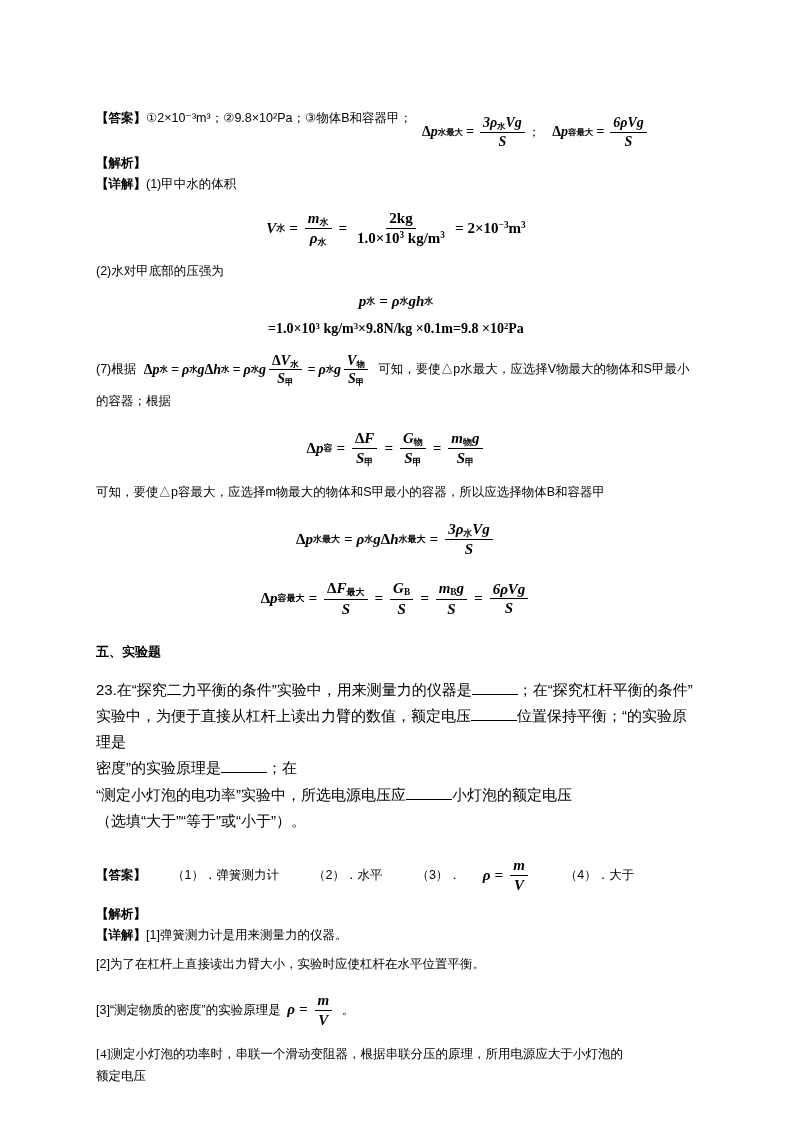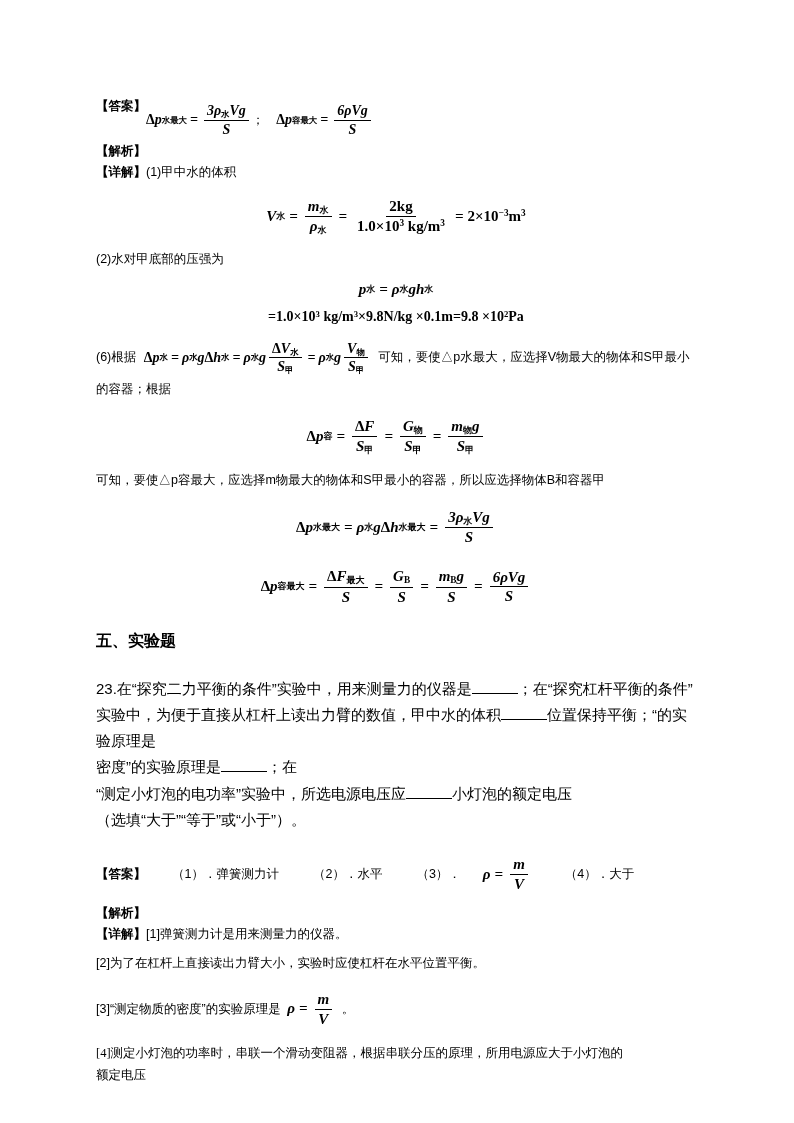--- a/index.html
+++ b/index.html
@@ -13,21 +13,21 @@
     position:relative;
     width:794px;
     height:1123px;
     padding:0;
     box-sizing:border-box;
     overflow:hidden;
   }
   .content {
     position:absolute;
     left:96px;
-    top:98px;
+    top:110px;
     width:600px;
   }
   .line {
     font-size:12.5px;
     line-height:1.55;
     margin:0 0 2px 0;
     white-space:normal;
   }
   .bold { font-weight:bold; }
 
@@ -49,35 +49,36 @@
     vertical-align:middle;
     margin:4px 3px;
   }
   .frac .num { padding:0 3px; border-bottom:1.3px solid #000; line-height:1.25; }
   .frac .den { padding:0 3px; line-height:1.25; }
   sub { font-size:0.62em; font-style:normal; font-weight:bold; vertical-align:-0.25em; }
   sup { font-size:0.62em; vertical-align:0.5em; }
   .sub-cn { font-size:0.6em; vertical-align:-0.22em; font-style:normal; font-weight:bold; font-family:"Liberation Sans", sans-serif;}
 
   .eqrow { text-align:center; margin:10px 0; }
-  .section-title { font-size:16px; font-weight:bold; margin:20px 0 24px 0; }
+  .section-title { font-size:13px; font-weight:bold; margin:20px 0 16px 0; }
   .q-block { font-size:15px; line-height:1.75; }
   .u { display:inline-block; border-bottom:1px solid #000; width:46px; }
   .ans-row { display:flex; align-items:center; font-size:12.5px; gap:0; }
   .ans-item { margin-right:34px; display:flex; align-items:center; }
   .topline { font-size:12.5px; display:flex; align-items:flex-start; flex-wrap:wrap; }
 </style>
 </head>
 <body>
 
 <div class="page">
   <div class="content">
 
     <div class="topline">
       <span class="bold">【答案】</span>
+      <span style="margin-right:10px;">①2×10⁻³m³；②9.8×10²Pa；③物体B和容器甲；</span>
       <span class="math">
         <span class="up">Δ</span>
           <i>p</i>
           <span class="sub-cn">水最大</span>
         <span style="margin:0 3px;">=</span>
         <span class="frac">
             <span class="num">3<i>ρ</i><span class="sub-cn">水</span><i>Vg</i></span>
             <span class="den"><i>S</i></span>
           </span>
       </span>
@@ -133,21 +134,21 @@
       </span>
     </div>
 
     <div class="eqrow">
       <span class="math" style="font-size:14px;">
         <span class="up">=1.0×10<sup>3</sup> kg/m<sup>3</sup>×9.8N/kg ×0.1m=9.8 ×10<sup>2</sup>Pa</span>
       </span>
     </div>
 
     <div class="line" style="margin-top:6px;">
-      <span>(6)根据</span>
+      <span>(7)根据</span>
       <span class="math" style="font-size:14px; margin:0 4px;">
         <span class="up">Δ</span>
           <i>p</i>
           <span class="sub-cn">水</span>
         <span style="margin:0 3px;">=</span>
         <i>ρ</i>
           <span class="sub-cn">水</span>
           <i>g</i>
           <span class="up">Δ</span>
           <i>h</i>
@@ -245,21 +246,21 @@
       </span>
     </div>
 
     <div class="section-title">五、实验题</div>
 
     <div class="q-block">
       <div>
         <span>23.在“探究二力平衡的条件”实验中，用来测量力的仪器是</span><span class="u"></span><span>；在“探究杠杆平衡的条件”</span>
       </div>
       <div>
-        <span>实验中，为便于直接从杠杆上读出力臂的数值，甲中水的体积</span><span class="u"></span><span>位置保持平衡；“的实验原理是</span>
+        <span>实验中，为便于直接从杠杆上读出力臂的数值，额定电压</span><span class="u"></span><span>位置保持平衡；“的实验原理是</span>
       </div>
       <div>
         <span>密度”的实验原理是</span><span class="u"></span><span>；在</span>
       </div>
       <div>
         <span>“测定小灯泡的电功率”实验中，所选电源电压应</span><span class="u"></span><span>小灯泡的额定电压</span>
       </div>
       <div>（选填“大于”“等于”或“小于”）。</div>
     </div>
 

